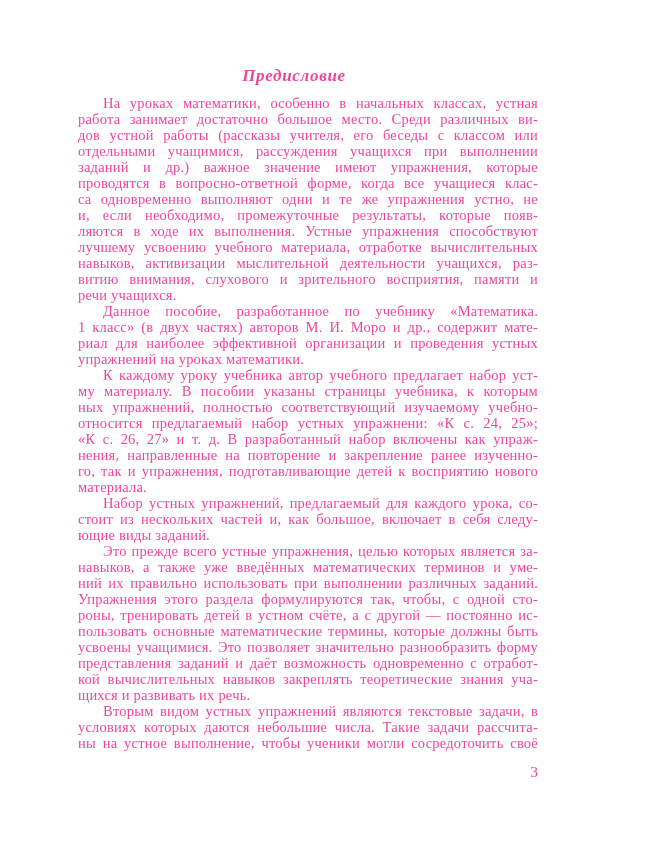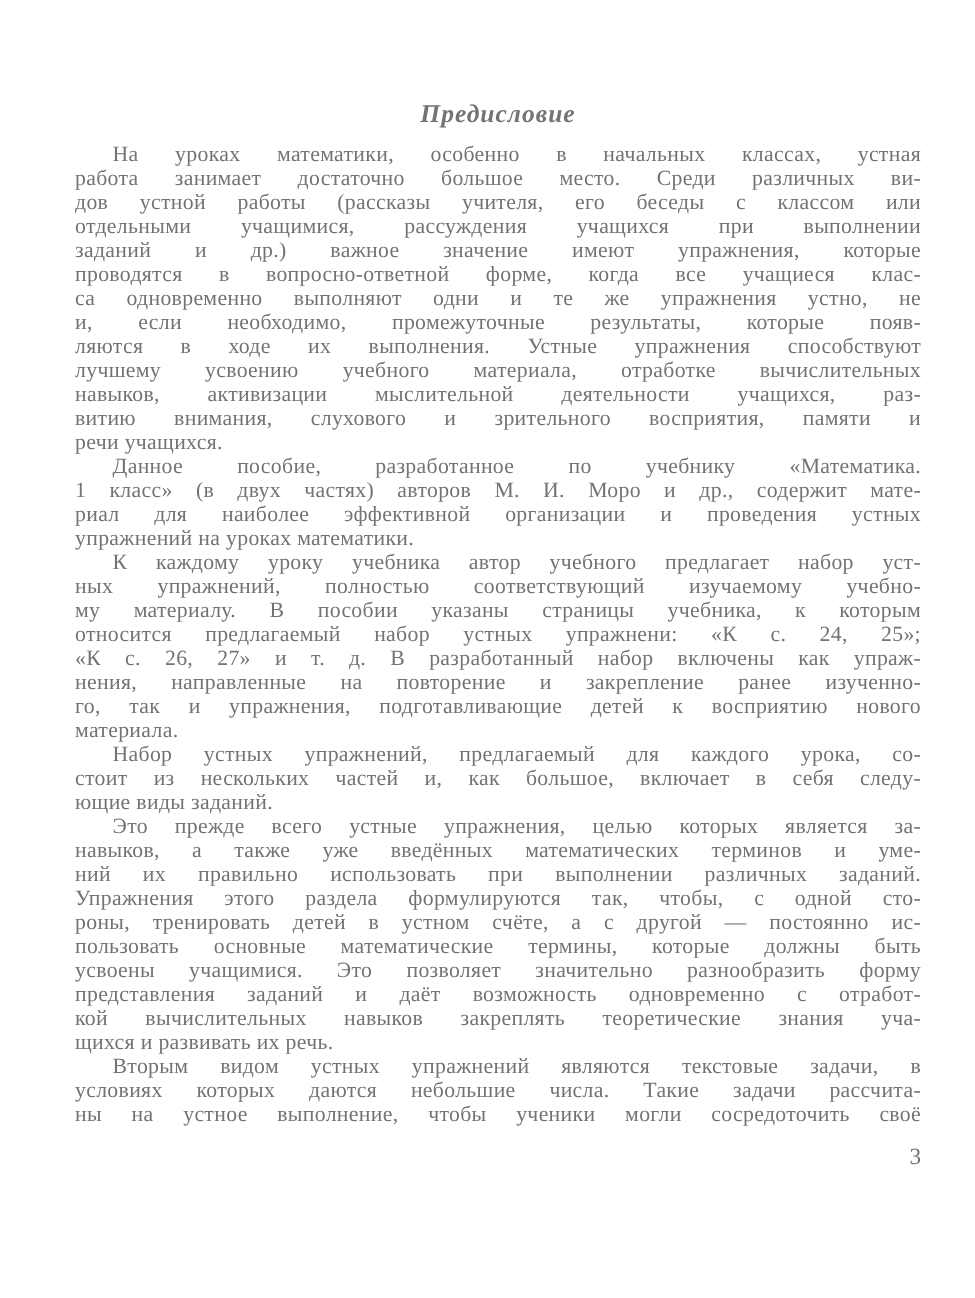--- a/index.html
+++ b/index.html
@@ -7,37 +7,38 @@
     padding: 0;
     background: #ffffff;
   }
   .page {
     position: relative;
     width: 650px;
     height: 865px;
     margin: 0 auto;
     background: #ffffff;
     box-sizing: border-box;
-    padding: 0 36px 0 50px;
+    padding: 0 112px 0 50px;
     font-family: "Liberation Serif", "DejaVu Serif", serif;
-    color: #737373;
+    color: #ec4899;
     overflow: hidden;
   }
   .title {
     margin: 0;
     padding-top: 66px;
     font-size: 17px;
     line-height: 19px;
     font-weight: bold;
     font-style: italic;
     text-align: center;
     letter-spacing: 0.04em;
   }
   .text-block {
     margin-top: 10px;
+    margin-left: 28px;
   }
   .line {
     font-size: 14.5px;
     line-height: 16px;
     letter-spacing: 0.015em;
     white-space: normal;
     text-align: justify;
     text-align-last: justify;
     -moz-text-align-last: justify;
   }
@@ -73,22 +74,22 @@
       <div class="line">ляются в ходе их выполнения. Устные упражнения способствуют</div>
       <div class="line">лучшему усвоению учебного материала, отработке вычислительных</div>
       <div class="line">навыков, активизации мыслительной деятельности учащихся, раз-</div>
       <div class="line">витию внимания, слухового и зрительного восприятия, памяти и</div>
       <div class="line para-end">речи учащихся.</div>
       <div class="line indent">Данное пособие, разработанное по учебнику «Математика.</div>
       <div class="line">1 класс» (в двух частях) авторов М. И. Моро и др., содержит мате-</div>
       <div class="line">риал для наиболее эффективной организации и проведения устных</div>
       <div class="line para-end">упражнений на уроках математики.</div>
       <div class="line indent">К каждому уроку учебника автор учебного предлагает набор уст-</div>
+      <div class="line">му материалу. В пособии указаны страницы учебника, к которым</div>
       <div class="line">ных упражнений, полностью соответствующий изучаемому учебно-</div>
-      <div class="line">му материалу. В пособии указаны страницы учебника, к которым</div>
       <div class="line">относится предлагаемый набор устных упражнени: «К с. 24, 25»;</div>
       <div class="line">«К с. 26, 27» и т. д. В разработанный набор включены как упраж-</div>
       <div class="line">нения, направленные на повторение и закрепление ранее изученно-</div>
       <div class="line">го, так и упражнения, подготавливающие детей к восприятию нового</div>
       <div class="line para-end">материала.</div>
       <div class="line indent">Набор устных упражнений, предлагаемый для каждого урока, со-</div>
       <div class="line">стоит из нескольких частей и, как большое, включает в себя следу-</div>
       <div class="line para-end">ющие виды заданий.</div>
       <div class="line indent">Это прежде всего устные упражнения, целью которых является за-</div>
       <div class="line">навыков, а также уже введённых математических терминов и уме-</div>

